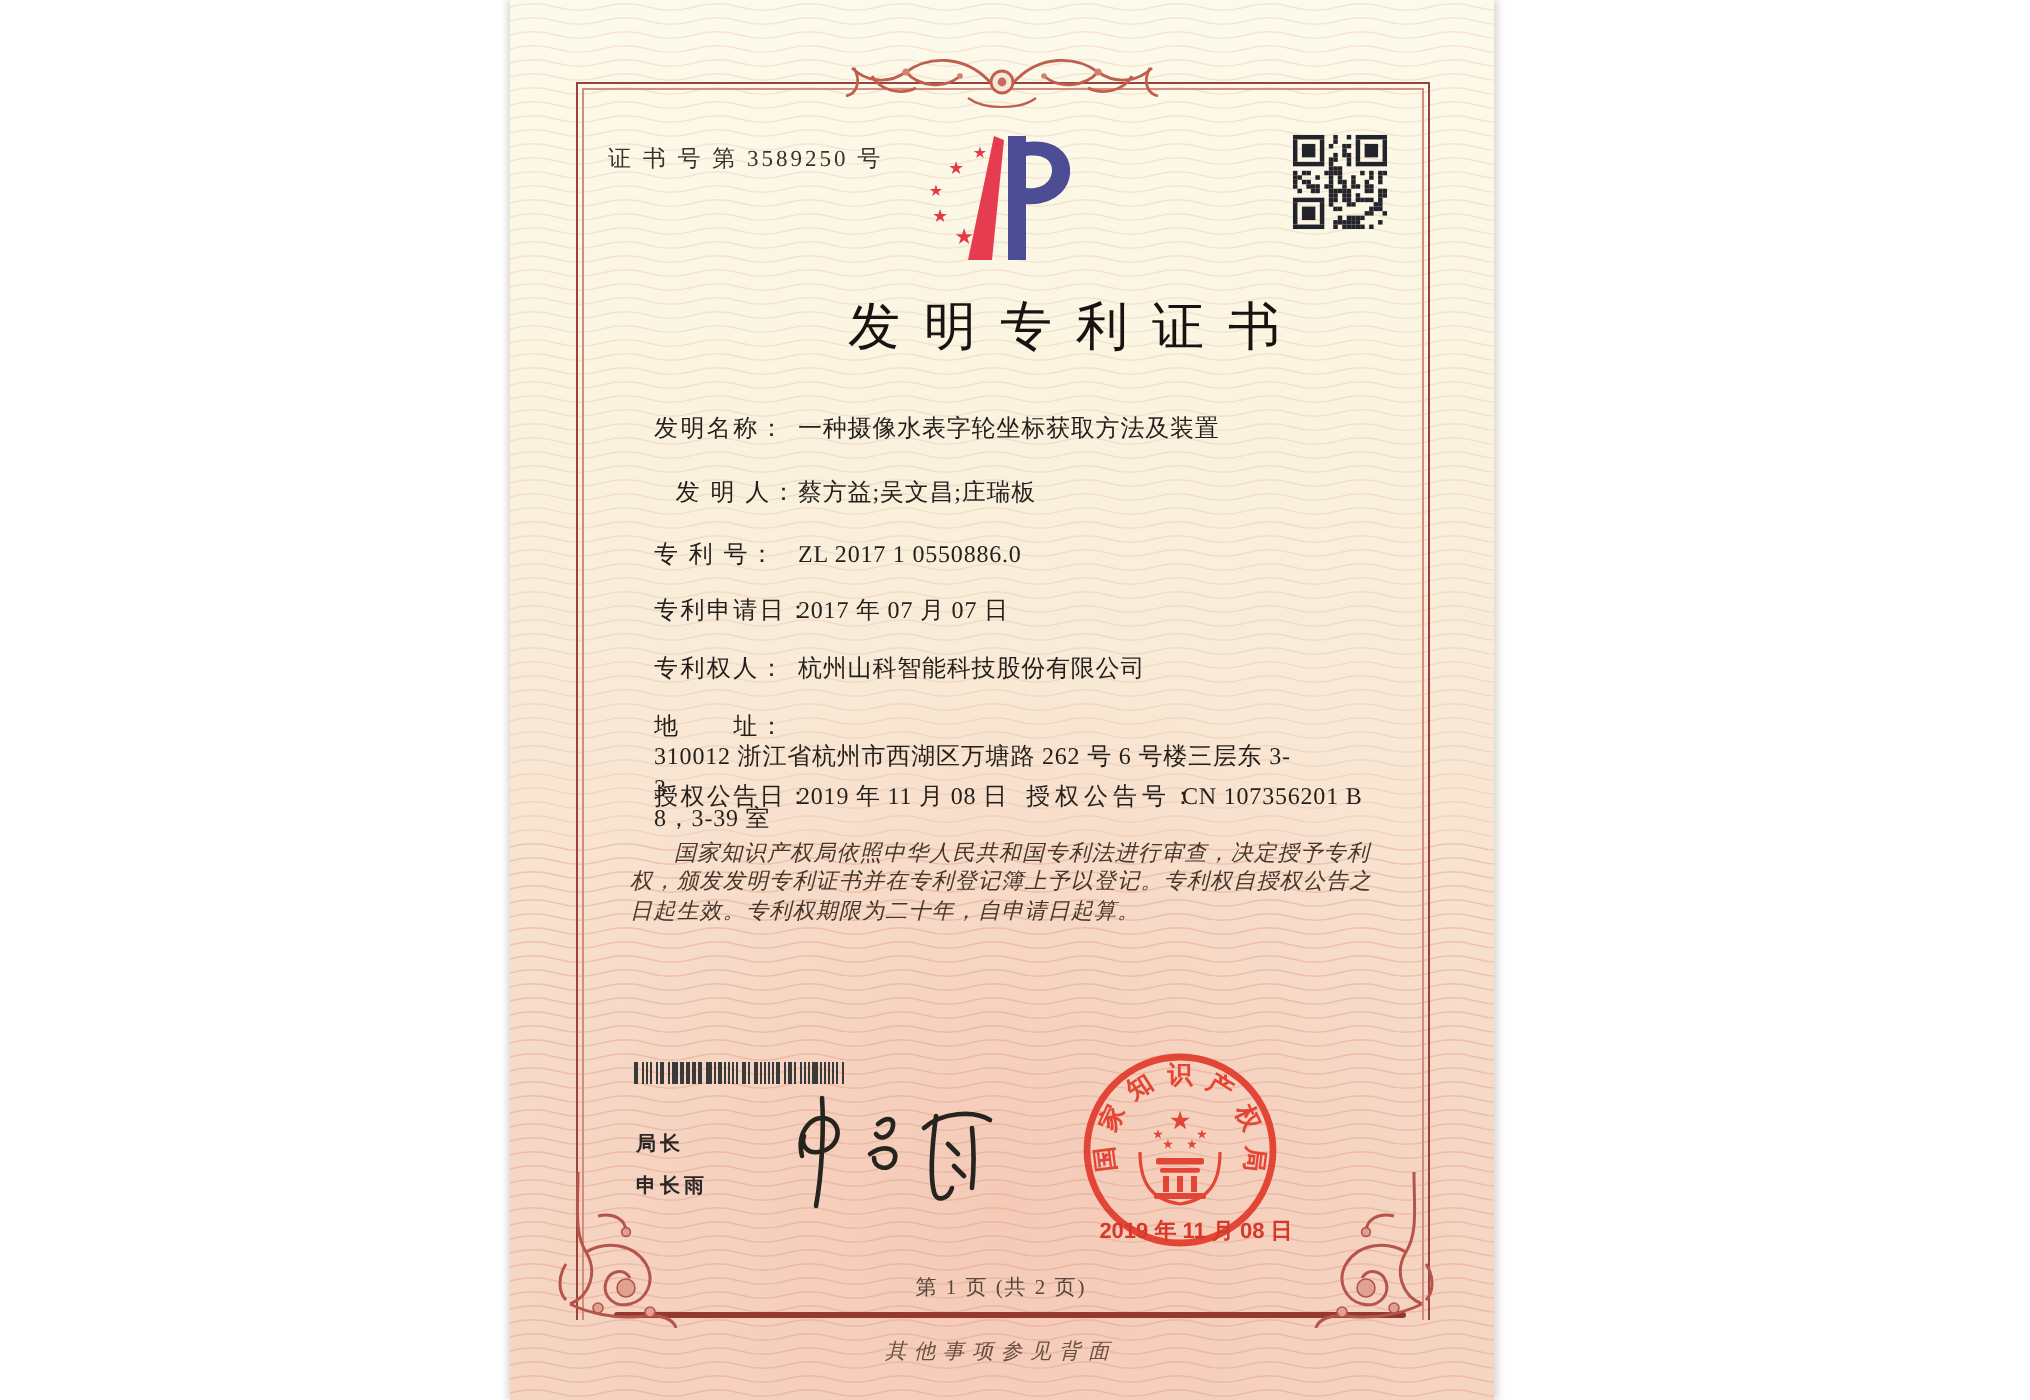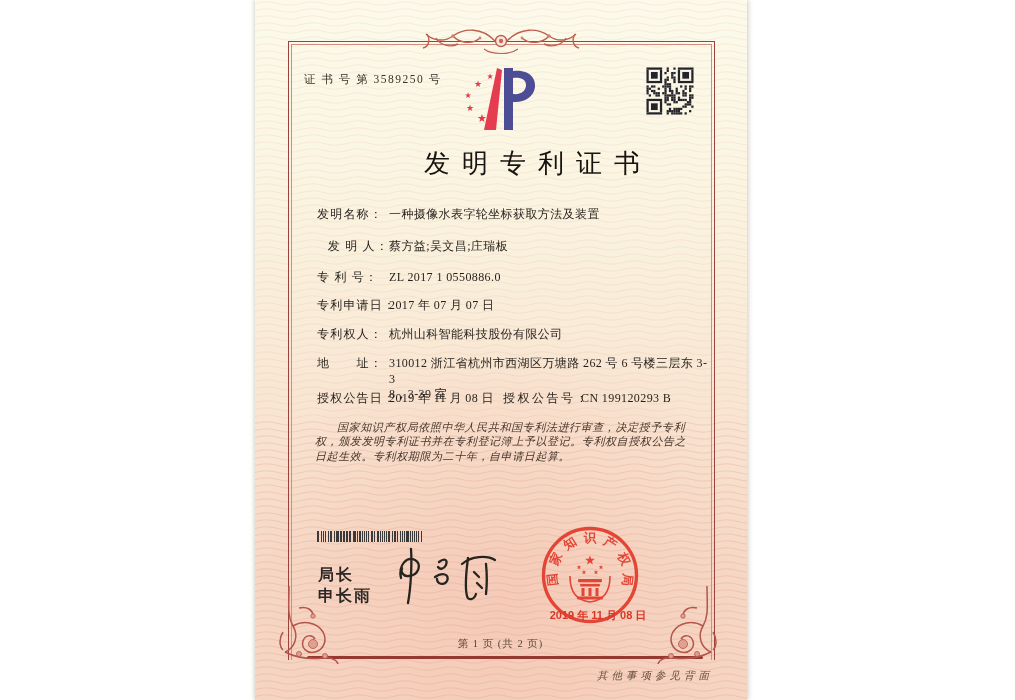--- a/index.html
+++ b/index.html
@@ -44,21 +44,21 @@
   .logo text{fill:#e23b47;}
   .qr{position:absolute;left:387px;top:62px;z-index:3;}
   .title{
     position:absolute;left:33px;top:146px;width:488px;z-index:3;
     text-align:center;font-size:26px;color:#161310;
     letter-spacing:12px;text-indent:12px;font-weight:500;white-space:nowrap;
   }
   
   .fields{position:absolute;left:58px;top:0;width:400px;z-index:3;
     font-size:12px;color:#241f1b;}
-  .frow{position:absolute;left:4px;white-space:nowrap;line-height:15px;text-decoration:underline;}
+  .frow{position:absolute;left:14px;white-space:nowrap;line-height:15px;text-decoration:underline;}
   .f-label{display:inline-block;width:72px;letter-spacing:1.2px;vertical-align:top;}
   .f-value{display:inline-block;vertical-align:top;letter-spacing:.4px;}
   .row-name{top:207px;} .row-inventor{top:239px;text-align:right;} .row-patno{top:270px;}
   .row-filing{top:298px;} .row-patentee{top:327px;}
   .row-address{top:356px;white-space:normal;}
   .row-address .f-value{width:320px;white-space:normal;line-height:15.5px;}
   .row-grant{top:391px;}
   .grant2{position:absolute;left:186px;top:0;white-space:nowrap;}
   .grant2 .f-label{width:78px;letter-spacing:2.5px;}
   
@@ -66,34 +66,34 @@
     font-size:11px;line-height:14.4px;color:#46362b;font-style:italic;
     letter-spacing:.6px;}
   .paras p{margin:12px;text-indent:2em;}
   
   .barcode{position:absolute;left:62px;top:531px;width:124px;height:11px;z-index:3;
     display:flex;align-items:stretch;}
   .barcode span{display:block;background:#3a3a3a;margin-right:1px;}
   .officer-title,.officer-name{
     position:absolute;left:63px;z-index:3;
     font-family:"Liberation Sans","DejaVu Sans",sans-serif;
-    font-size:16px;font-weight:700;color:#2c2724;letter-spacing:2px;}
+    font-size:10px;font-weight:700;color:#2c2724;letter-spacing:2px;}
   .officer-title{top:565px;}
   .officer-name{top:586px;}
   .sign{position:absolute;left:133px;top:543px;z-index:3;}
   .seal{position:absolute;left:285px;top:524px;z-index:3;opacity:.92;}
   .seal text{fill:#e23a2b;font-weight:700;font-family:"Liberation Serif","DejaVu Serif",serif;}
   .seal-date{position:absolute;left:293px;top:608px;width:100px;z-index:4;
     text-align:center;font-family:"Liberation Sans","DejaVu Sans",sans-serif;
     font-size:11px;font-weight:700;color:#d93828;white-space:nowrap;letter-spacing:0;}
   
   .page-num{position:absolute;left:33px;top:637px;width:425px;z-index:3;
     text-align:center;font-size:10.5px;color:#574639;letter-spacing:1px;}
   .back-note{position:absolute;left:33px;top:669px;width:425px;z-index:3;
-    text-align:right;font-size:10.5px;color:#6a4f41;font-style:italic;letter-spacing:4px;}
+    text-align:center;font-size:10.5px;color:#6a4f41;font-style:italic;letter-spacing:4px;}
 </style>
 </head>
 <body>
 
 <div class="stage">
   <div class="page">
 
     <svg class="texture" width="492" height="700">
       <defs>
         <pattern id="wv" width="46" height="7" patternUnits="userSpaceOnUse">
@@ -327,21 +327,21 @@
       </div>
       <div class="frow row-patentee">
         <span class="f-label">专利权人：</span><span class="f-value">杭州山科智能科技股份有限公司</span>
       </div>
       <div class="frow row-address">
         <span class="f-label">地　　址：</span><span class="f-value"><span>310012 浙江省杭州市西湖区万塘路 262 号 6 号楼三层东 3-3</span><br><span>8，3-39 室</span></span>
       </div>
       <div class="frow row-grant">
         <span class="f-label">授权公告日：</span><span class="f-value">2019 年 11 月 08 日</span>
         <span class="grant2">
-          <span class="f-label">授权公告号：</span><span class="f-value">CN 199120293 B</span>
+          <span class="f-label">授权公告号：</span><span class="f-value">CN 107356201 B</span>
         </span>
       </div>
     </div>
 
     <div class="paras">
       <p>国家知识产权局依照中华人民共和国专利法进行审查，决定授予专利权，颁发发明专利证书并在专利登记簿上予以登记。专利权自授权公告之日起生效。专利权期限为二十年，自申请日起算。</p>
     </div>
 
     <div class="barcode" id="barcode">
         <span style="width: 2.2px; margin-right: 2px;"></span>

